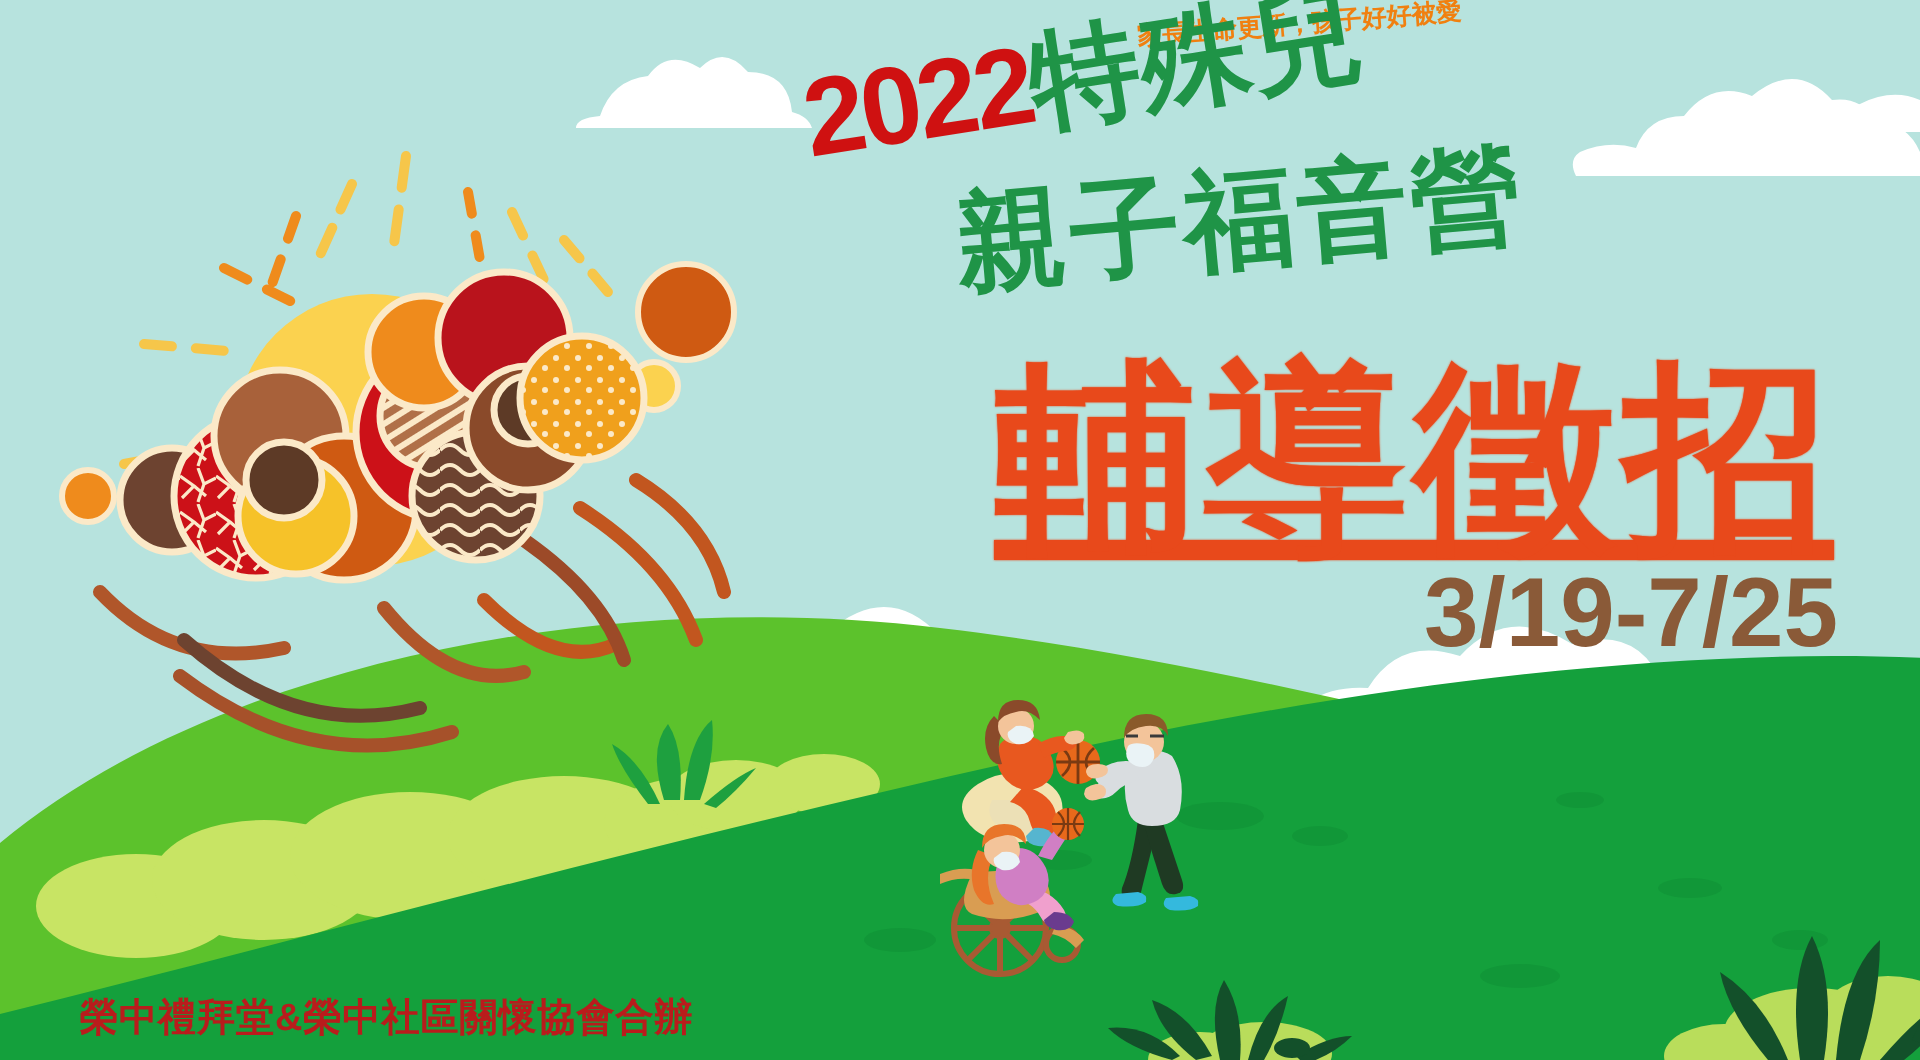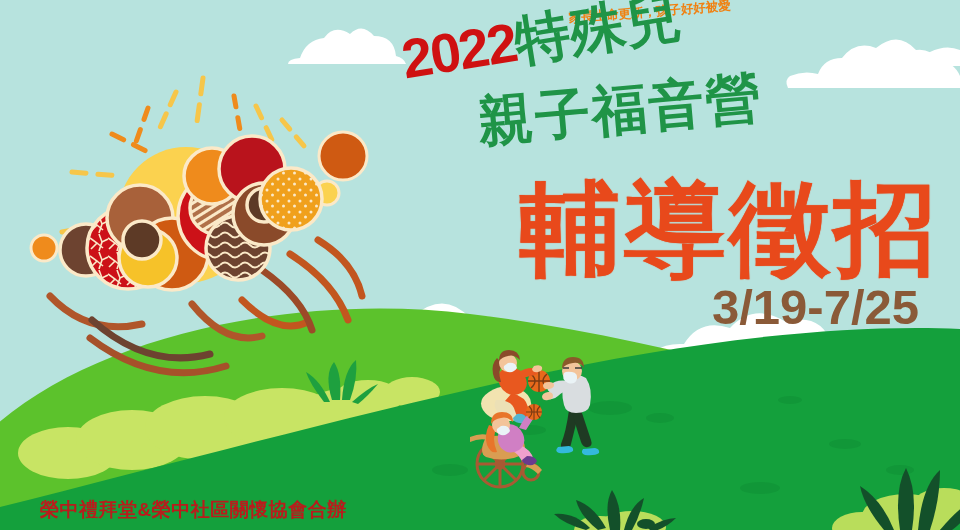--- a/index.html
+++ b/index.html
@@ -29,24 +29,25 @@
   .hl1 .yr{color:#cf1111;letter-spacing:-2px;}
   .hl1 .cn{color:#1f9447;letter-spacing:1px;}
   .hl2{
     position:absolute;left:78px;top:62px;white-space:nowrap;
     font-size:55px;font-weight:bold;line-height:1;color:#1f9447;
     letter-spacing:2px;
     transform:rotate(-5deg);transform-origin:left top;
   }
 
   .bigtitle{
-    position:absolute;left:519px;top:178px;white-space:nowrap;
+    position:absolute;left:497px;top:178px;white-space:nowrap;
     font-size:102px;font-weight:bold;line-height:1;
     color:#e8491b;letter-spacing:3px;
     text-shadow:0 0 1px #e8491b;
+    text-decoration:underline;
   }
   .dates{
     position:absolute;left:712px;top:283px;white-space:nowrap;
     font-size:49px;font-weight:bold;line-height:1;
     color:#8a5a38;letter-spacing:0px;
   }
   .host{
     position:absolute;left:40px;top:500px;white-space:nowrap;
     font-size:19px;font-weight:bold;line-height:1;color:#b91c1c;
     letter-spacing:0.5px;

